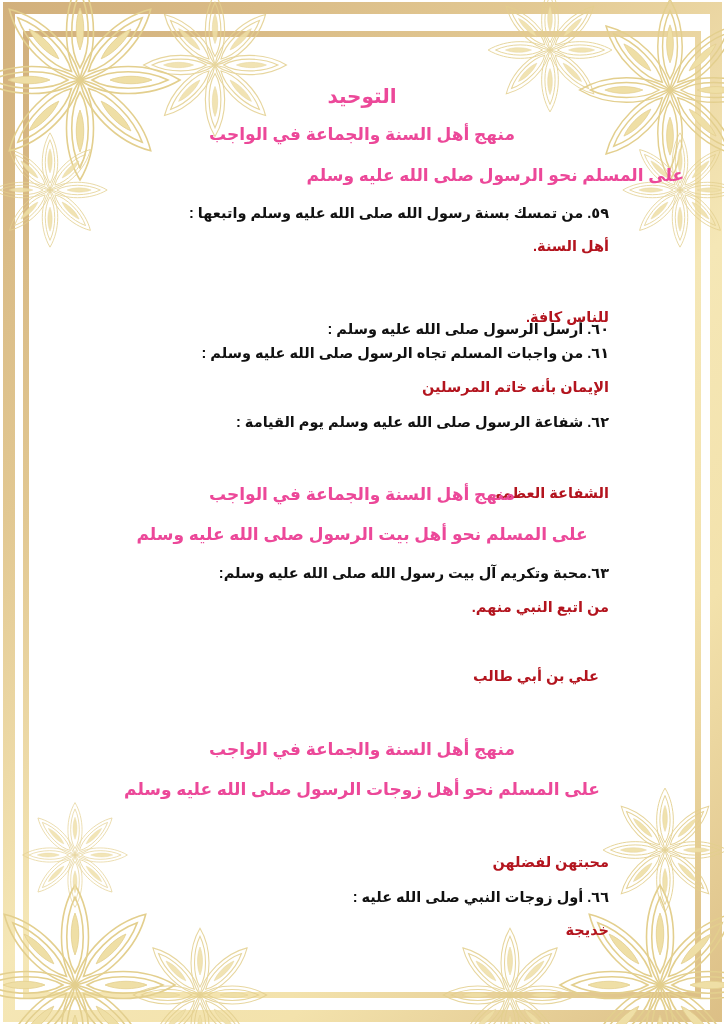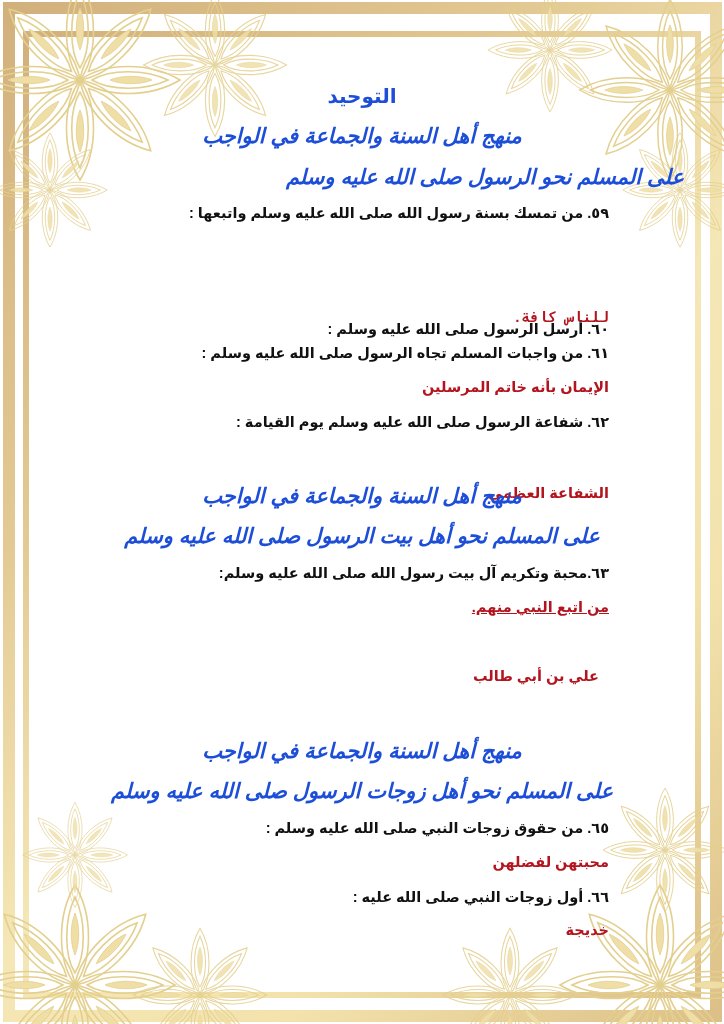--- a/index.html
+++ b/index.html
@@ -21,23 +21,23 @@
   }
   .frame-inner-hole { width: 100%; height: 100%; background: #ffffff; }
 
   
   .ornament { position: absolute; pointer-events: none; }
   .ornament svg { display: block; }
 
   
   .content { position: absolute; left: 40px; right: 115px; top: 0; bottom: 0; direction: rtl; }
   .line { position: absolute; right: 0; left: 12px; white-space: nowrap; }
-  .heading { color: #1d4ed8; font-weight: bold; text-align: center; left: 0; right: -75px; }
+  .heading { color: #ec4899; font-weight: bold; text-align: center; left: 0; right: -75px; }
   .h-title { font-size: 20px; }
-  .h-main { font-size: 21px; font-style: italic; }
+  .h-main { font-size: 17px; }
   .question { color: #111111; font-weight: bold; font-size: 14.5px; text-align: right; }
   .answer { color: #b3141e; font-weight: bold; font-size: 14.5px; text-align: right; }
 </style>
 </head>
 <body>
 
 <div class="frame-outer">
   <div class="frame-outer-hole"></div>
 </div>
 <div class="frame-inner">
@@ -130,34 +130,34 @@
 </div>
 
 <div class="content">
 
   <div class="line heading h-title" style="top:84px;">التوحيد</div>
 
   <div class="line heading h-main" style="top:124px;">منهج أهل السنة والجماعة في الواجب</div>
   <div class="line heading h-main" style="top:165px;text-align:right;">على المسلم نحو الرسول صلى الله عليه وسلم</div>
 
   <div class="line question" style="top:205px;">٥٩. من تمسك بسنة رسول الله صلى الله عليه وسلم واتبعها :</div>
+  <div class="line answer" style="top:238px;">أهل السنة.</div>
   <div class="line question" style="top:275px;margin-top:46px;">٦٠. أرسل الرسول صلى الله عليه وسلم :</div>
-  <div class="line answer" style="top:309px;font-family:Liberation Mono, monospace;">للناس كافة.</div>
+  <div class="line answer" style="top:309px;">للناس كافة.</div>
   <div class="line question" style="top:345px;">٦١. من واجبات المسلم تجاه الرسول صلى الله عليه وسلم :</div>
   <div class="line answer" style="top:379px;">الإيمان بأنه خاتم المرسلين</div>
   <div class="line question" style="top:414px;">٦٢. شفاعة الرسول صلى الله عليه وسلم يوم القيامة :</div>
   <div class="line answer" style="top:449px;margin-top:36px;">الشفاعة العظمى</div>
 
   <div class="line heading h-main" style="top:484px;">منهج أهل السنة والجماعة في الواجب</div>
   <div class="line heading h-main" style="top:524px;">على المسلم نحو أهل بيت الرسول صلى الله عليه وسلم</div>
 
   <div class="line question" style="top:565px;">٦٣.محبة وتكريم آل بيت رسول الله صلى الله عليه وسلم:</div>
-  <div class="line answer" style="top:599px;text-decoration:underline;">من اتبع النبي منهم.</div>
+  <div class="line answer" style="top:599px;">من اتبع النبي منهم.</div>
   <div class="line answer" style="top:668px; right:10px;">علي بن أبي طالب</div>
 
   <div class="line heading h-main" style="top:739px;">منهج أهل السنة والجماعة في الواجب</div>
   <div class="line heading h-main" style="top:779px;">على المسلم نحو أهل زوجات الرسول صلى الله عليه وسلم</div>
 
-  <div class="line question" style="top:820px;">٦٥. من حقوق زوجات النبي صلى الله عليه وسلم :</div>
   <div class="line answer" style="top:854px;">محبتهن لفضلهن</div>
   <div class="line question" style="top:889px;">٦٦. أول زوجات النبي صلى الله عليه :</div>
   <div class="line answer" style="top:922px;">خديجة</div>
 </div>
 
 </body></html>

